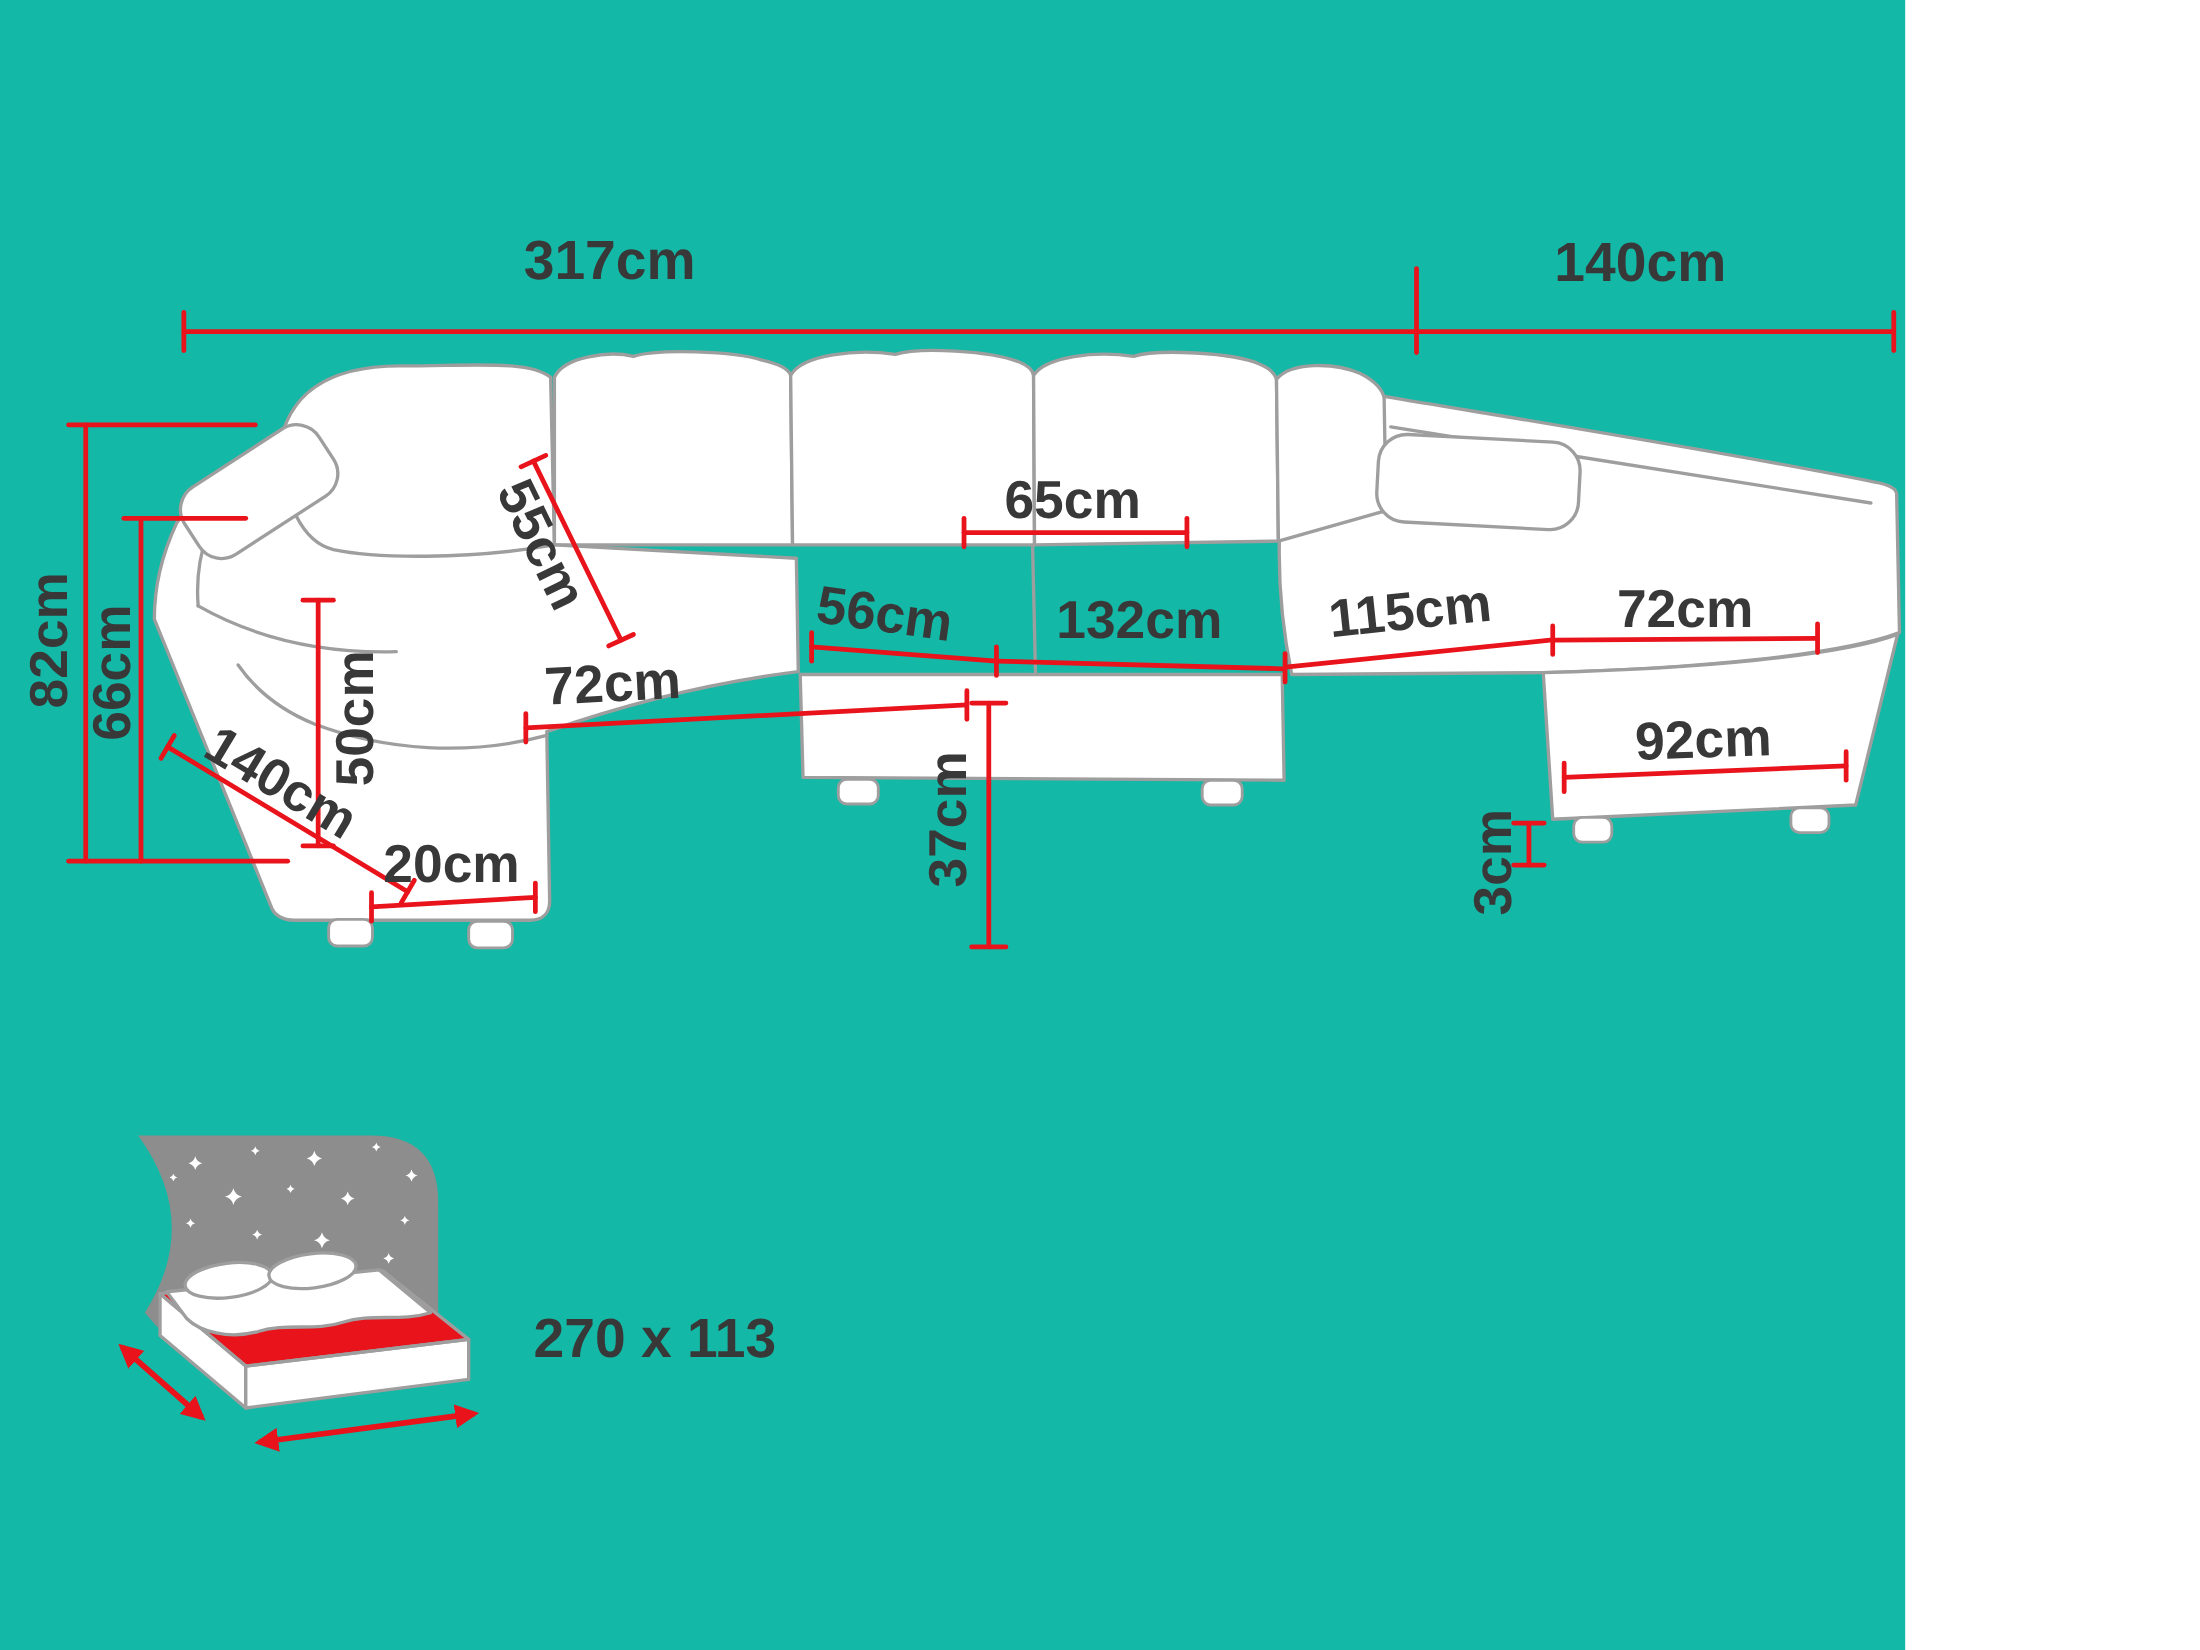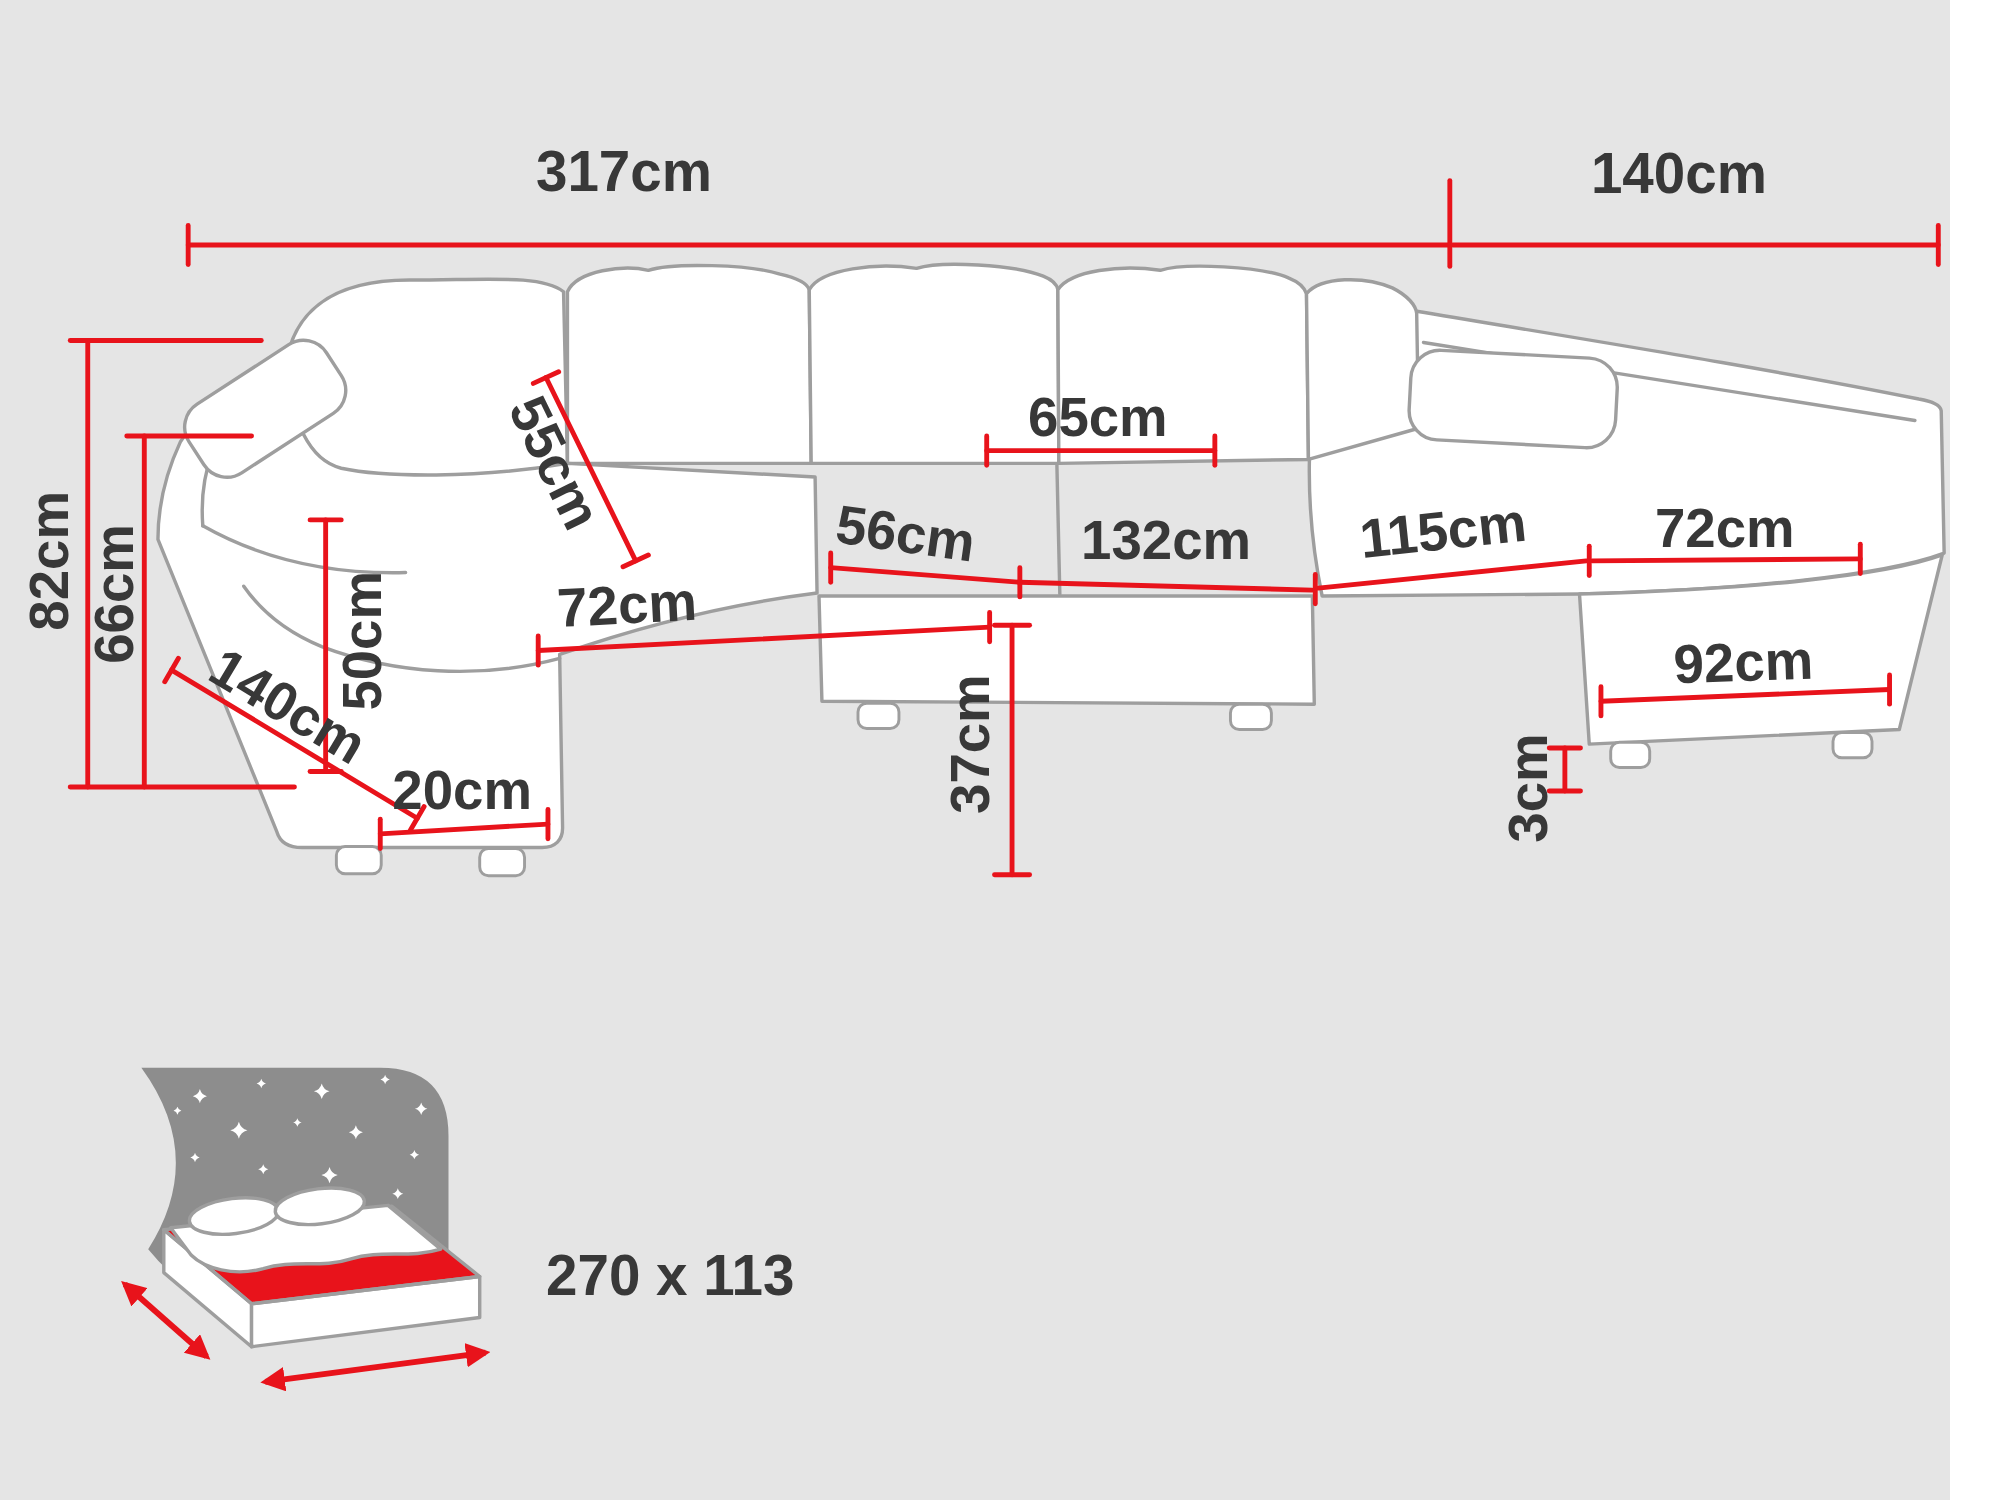--- a/index.html
+++ b/index.html
@@ -1,16 +1,16 @@
 <!DOCTYPE html>
 <html><head>
 <meta charset="utf-8">
 <style>
   html,body { margin:0; padding:0; background:#ffffff; }
-  .stage { position:relative; width:1950px; height:1500px; background:#e5e5e5; overflow:hidden; }
+  .stage { position:relative; width:1732px; height:1500px; background:#14b8a6; overflow:hidden; }
   svg { display:block; width:100%; height:100%; }
 
   .dim {
     font-family:"Liberation Sans", sans-serif;
     font-weight:700;
     font-size:56px;
     fill:#383838;
     text-anchor:middle;
   }
   .dim-lg { font-size:58px; }

